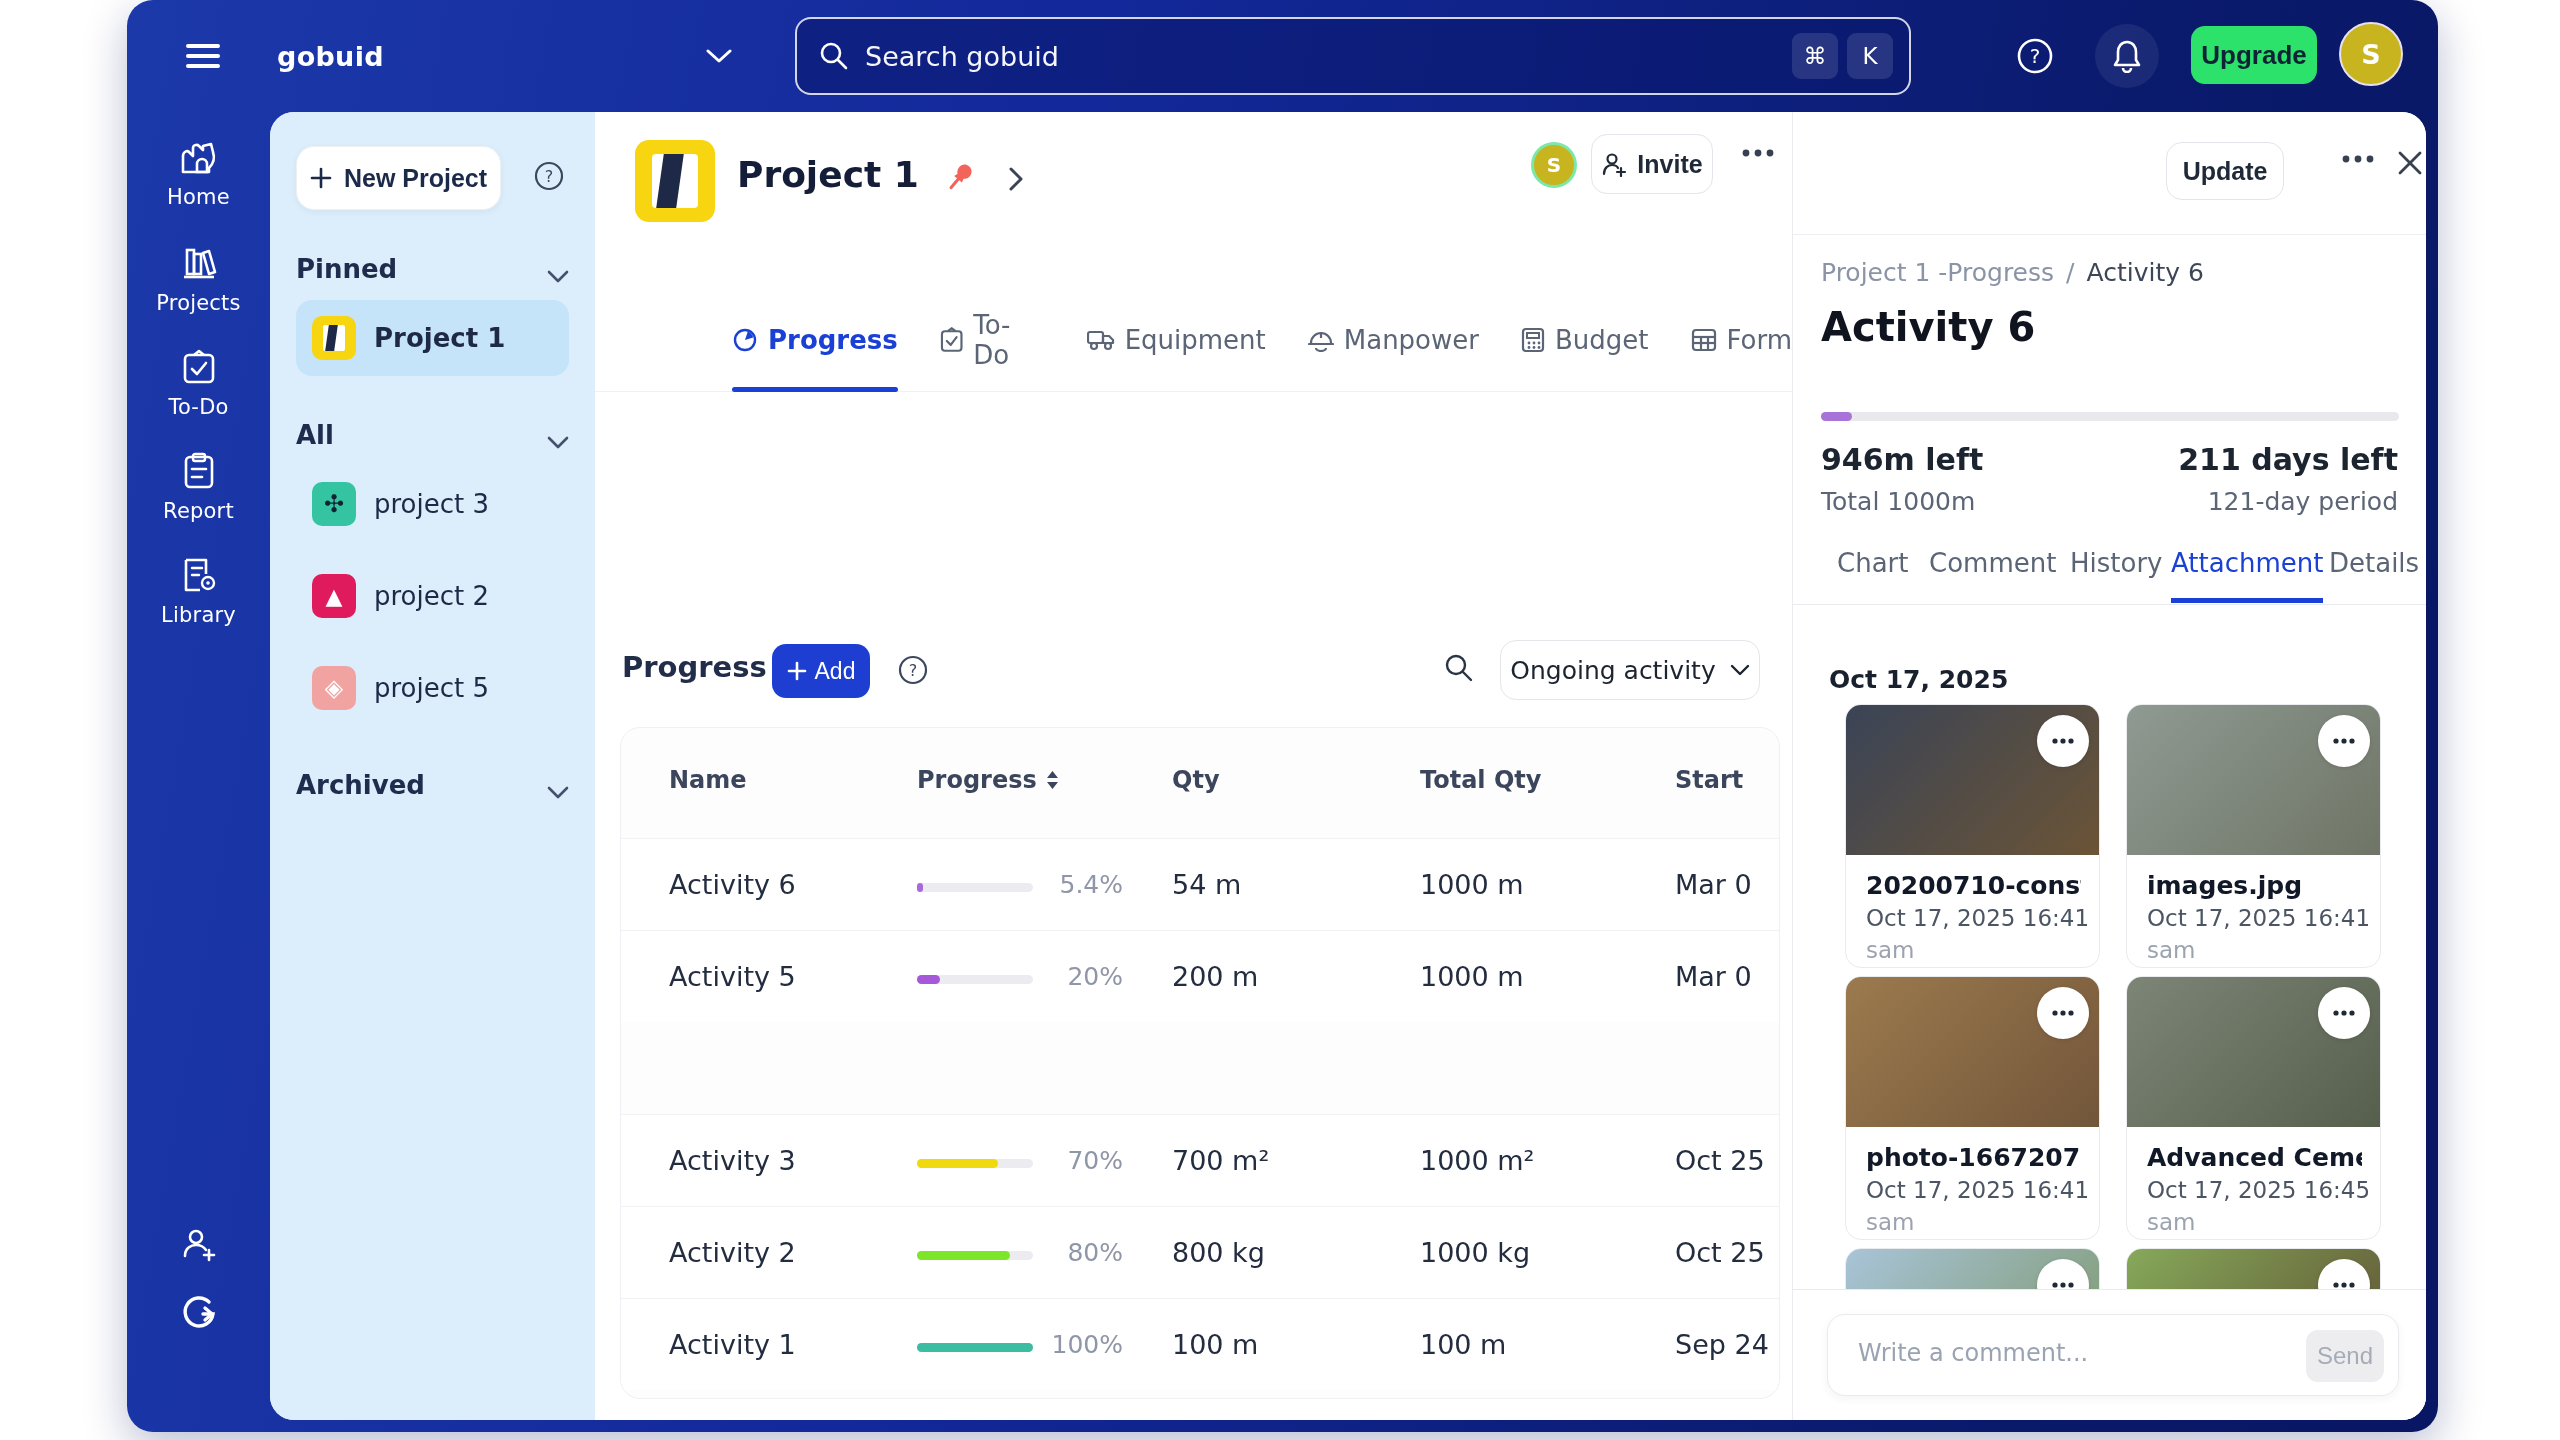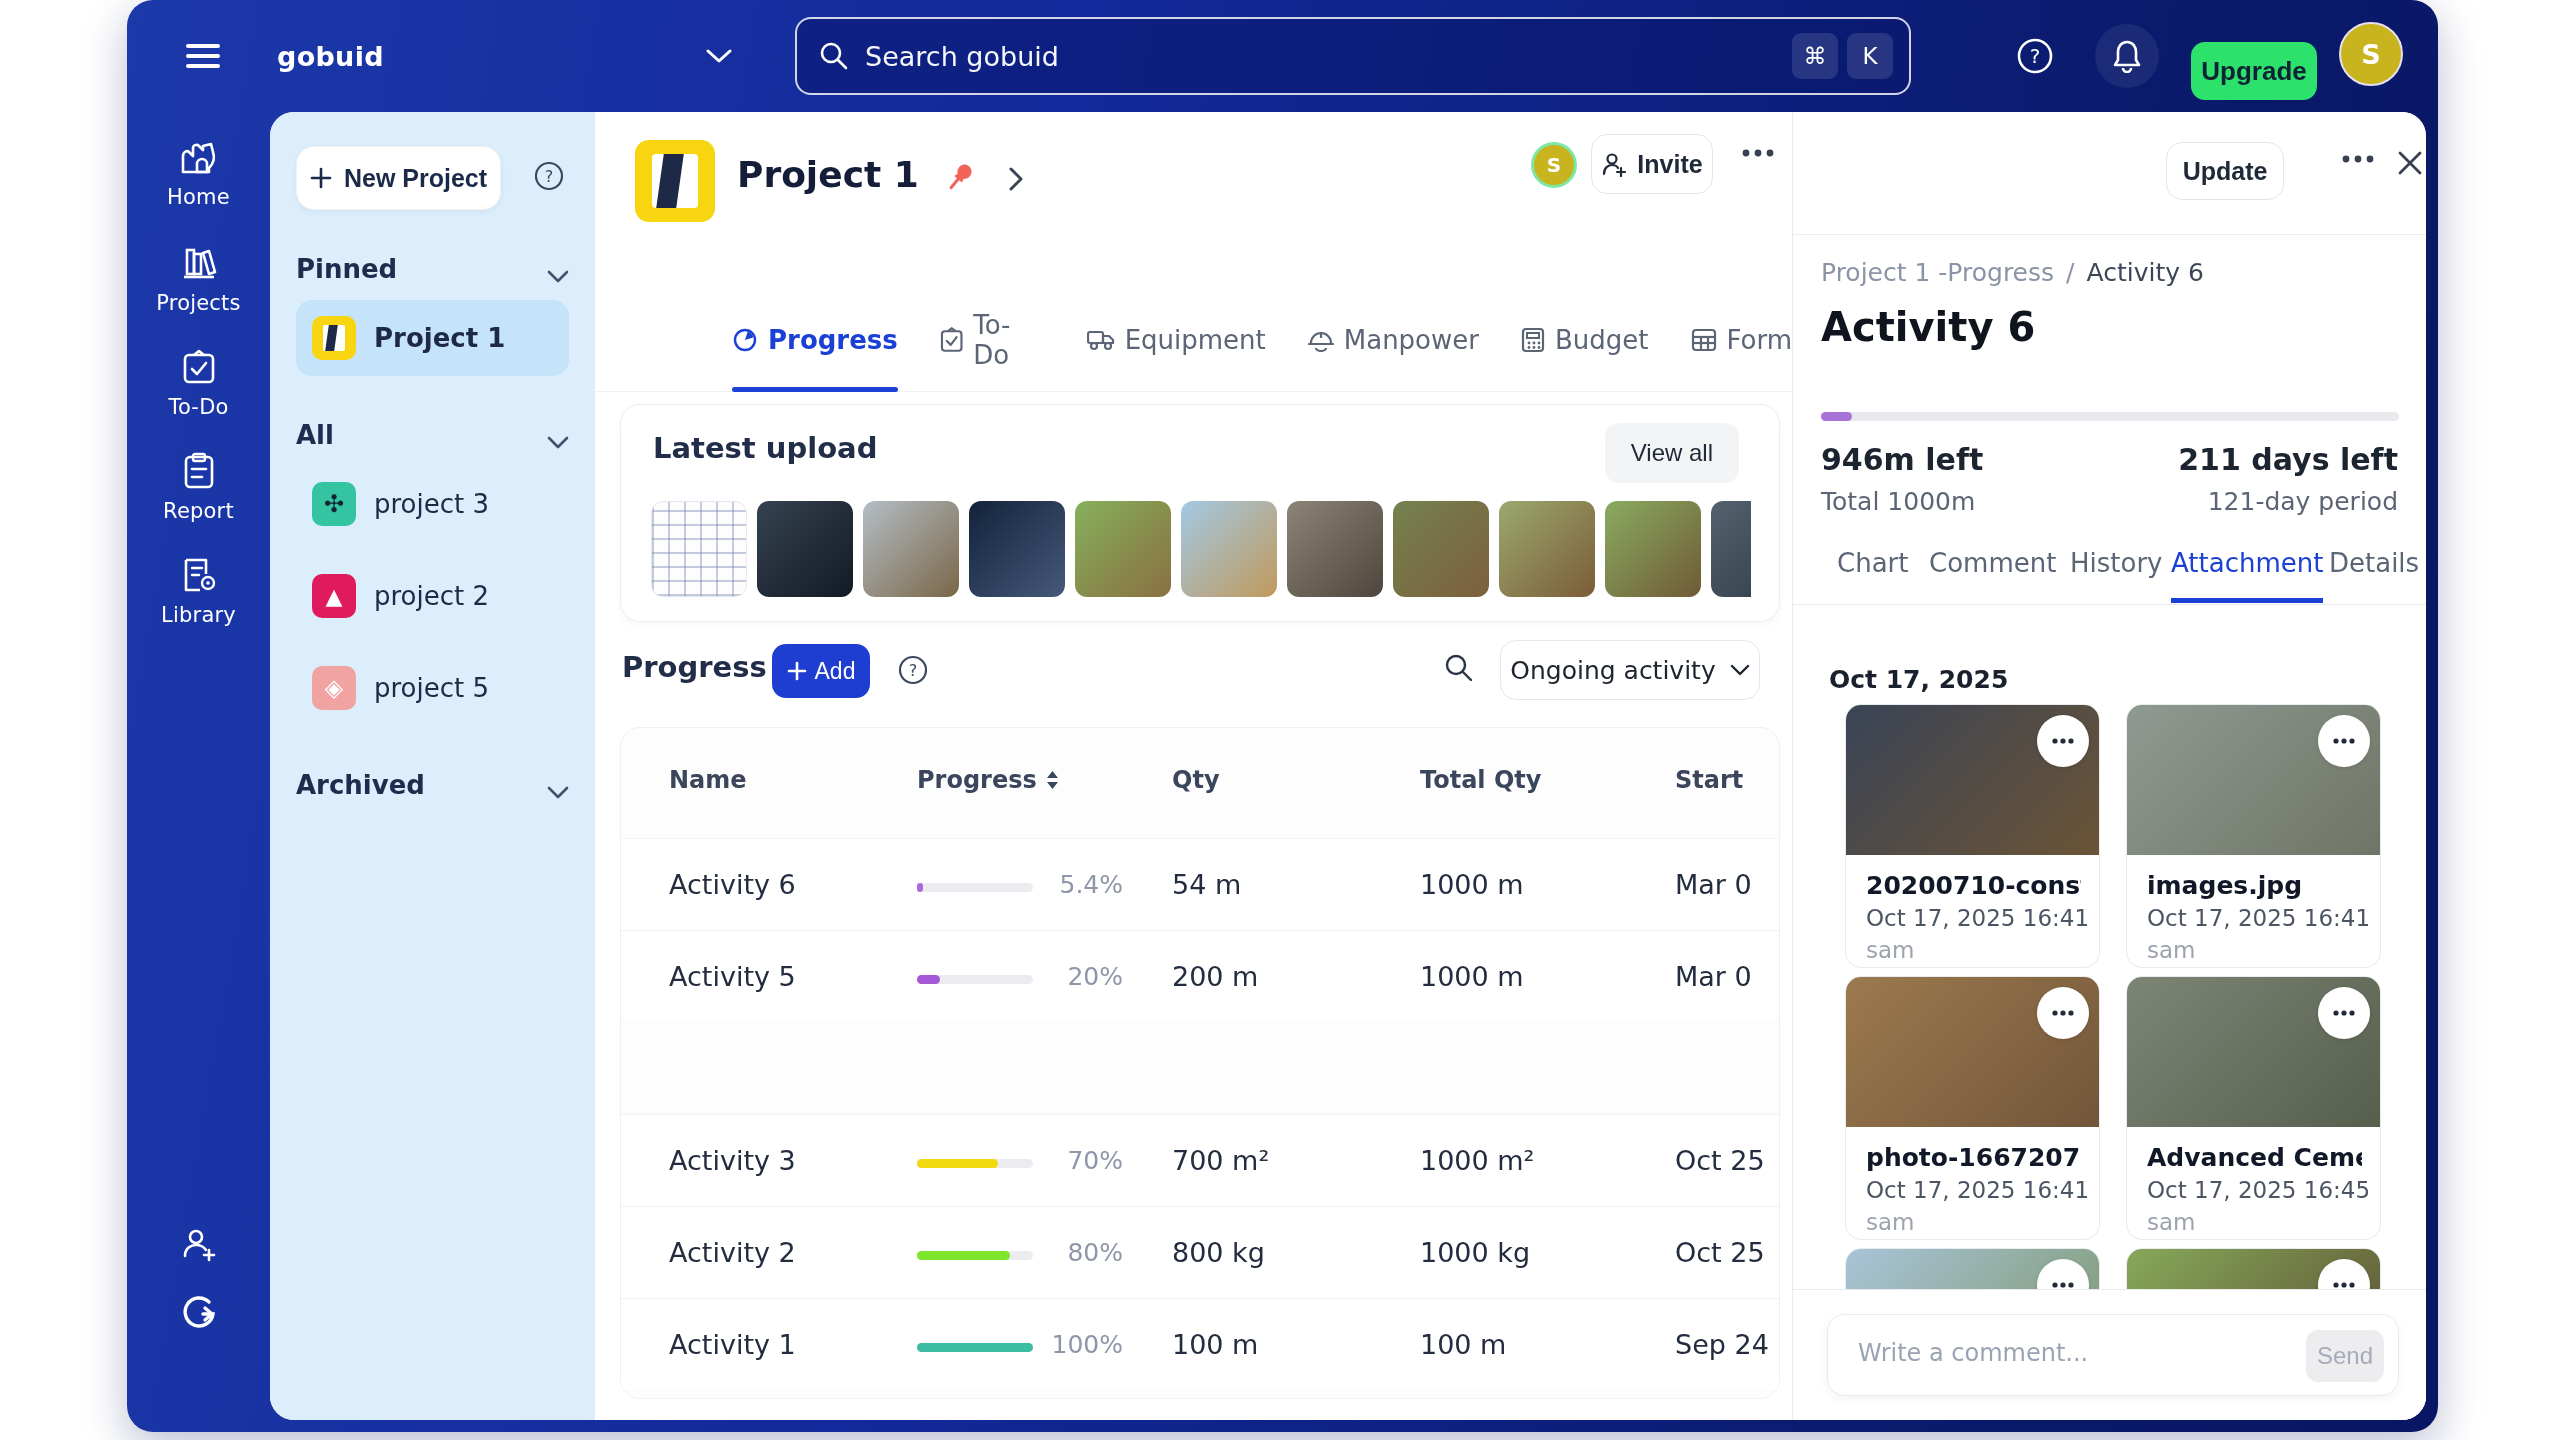--- a/index.html
+++ b/index.html
@@ -16,21 +16,21 @@
   #ws-chevron { left:572px; top:36px; width:40px; height:40px; display:flex; align-items:center; justify-content:center; }
   #searchbar { left:668px; top:17px; width:1116px; height:78px; background:rgba(10,24,108,.55);
     border:2px solid rgba(255,255,255,.82); border-radius:16px; display:flex; align-items:center; padding:0 16px 0 22px; cursor:text; }
   #searchbar .ph { color:rgba(255,255,255,.96); font-size:27px; margin-left:16px; flex:1; }
   .keycap { width:46px; height:46px; border-radius:9px; background:rgba(255,255,255,.12); color:#fff;
     display:flex; align-items:center; justify-content:center; font-size:23px; margin-left:9px; }
   #help-btn { left:1878px; top:26px; width:60px; height:60px; display:flex; align-items:center; justify-content:center; cursor:pointer; }
   #bell-btn { left:1968px; top:24px; width:64px; height:64px; border-radius:50%; background:rgba(255,255,255,.07);
     display:flex; align-items:center; justify-content:center; cursor:pointer; }
   #upgrade-btn { left:2064px; top:26px; width:126px; height:58px; background:#2ce26b; border:none; border-radius:14px;
-    color:#0f2336; font-size:26px; font-weight:bold; cursor:pointer;margin-top:16px; }
+    color:#0f2336; font-size:26px; font-weight:bold; cursor:pointer; }
   #tb-avatar { left:2212px; top:22px; width:64px; height:64px; border-radius:50%; background:#c8b41e; border:2px solid #e7e0ef;
     color:#fff; font-size:27px; font-weight:bold; display:flex; align-items:center; justify-content:center; cursor:pointer; }
 
   
   #navrail { left:0; top:112px; width:143px; bottom:0; }
   .nav-item { position:absolute; left:0; width:143px; display:flex; flex-direction:column; align-items:center; gap:9px; color:#fff; cursor:pointer; }
   .nav-item .nav-label { font-size:21px; letter-spacing:.2px; }
   .rail-bottom { position:absolute; left:0; width:143px; display:flex; justify-content:center; cursor:pointer; color:#fff; }
 
   
@@ -411,37 +411,20 @@
                 <line x1="2" y1="9" x2="24" y2="9" stroke="#5b6576" stroke-width="2.2"></line>
                 <line x1="2" y1="15" x2="24" y2="15" stroke="#5b6576" stroke-width="2.2"></line>
                 <line x1="10" y1="9" x2="10" y2="22" stroke="#5b6576" stroke-width="2.2"></line>
                 <line x1="17" y1="9" x2="17" y2="22" stroke="#5b6576" stroke-width="2.2"></line>
               </svg>
             <span>Form</span>
           </div>
         </div>
       </div>
 
-      <div id="latest-card">
-        <div id="latest-title">Latest upload</div>
-        <button id="view-all">View all</button>
-        <div id="thumb-row">
-          <div class="thumb blueprint" style="background: linear-gradient(135deg, rgb(255, 255, 255) 0%, rgb(232, 237, 246) 100%);"></div>
-          <div class="thumb" style="background: linear-gradient(135deg, rgb(53, 66, 79) 0%, rgb(18, 26, 36) 100%);"></div>
-          <div class="thumb" style="background: linear-gradient(135deg, rgb(180, 190, 198) 0%, rgb(122, 102, 71) 100%);"></div>
-          <div class="thumb" style="background: linear-gradient(135deg, rgb(18, 34, 58) 0%, rgb(70, 89, 122) 100%);"></div>
-          <div class="thumb" style="background: linear-gradient(135deg, rgb(134, 176, 92) 0%, rgb(138, 111, 65) 100%);"></div>
-          <div class="thumb" style="background: linear-gradient(135deg, rgb(163, 200, 228) 0%, rgb(193, 153, 92) 100%);"></div>
-          <div class="thumb" style="background: linear-gradient(135deg, rgb(141, 132, 120) 0%, rgb(78, 70, 60) 100%);"></div>
-          <div class="thumb" style="background: linear-gradient(135deg, rgb(116, 130, 79) 0%, rgb(125, 95, 60) 100%);"></div>
-          <div class="thumb" style="background: linear-gradient(135deg, rgb(154, 169, 110) 0%, rgb(124, 92, 56) 100%);"></div>
-          <div class="thumb" style="background: linear-gradient(135deg, rgb(138, 171, 97) 0%, rgb(111, 90, 53) 100%);"></div>
-          <div class="thumb" style="background: linear-gradient(135deg, rgb(84, 97, 110) 0%, rgb(47, 58, 68) 100%);"></div>
-        </div>
-      </div>
 
       <div id="prog-title">Progress</div>
       <button id="add-btn">
         <svg width="20" height="20" viewBox="0 0 20 20">
             <line x1="10" y1="2" x2="10" y2="18" stroke="#fff" stroke-width="2.6" stroke-linecap="round"></line>
             <line x1="2" y1="10" x2="18" y2="10" stroke="#fff" stroke-width="2.6" stroke-linecap="round"></line>
           </svg>
         <span>Add</span>
       </button>
       <span id="prog-help">

